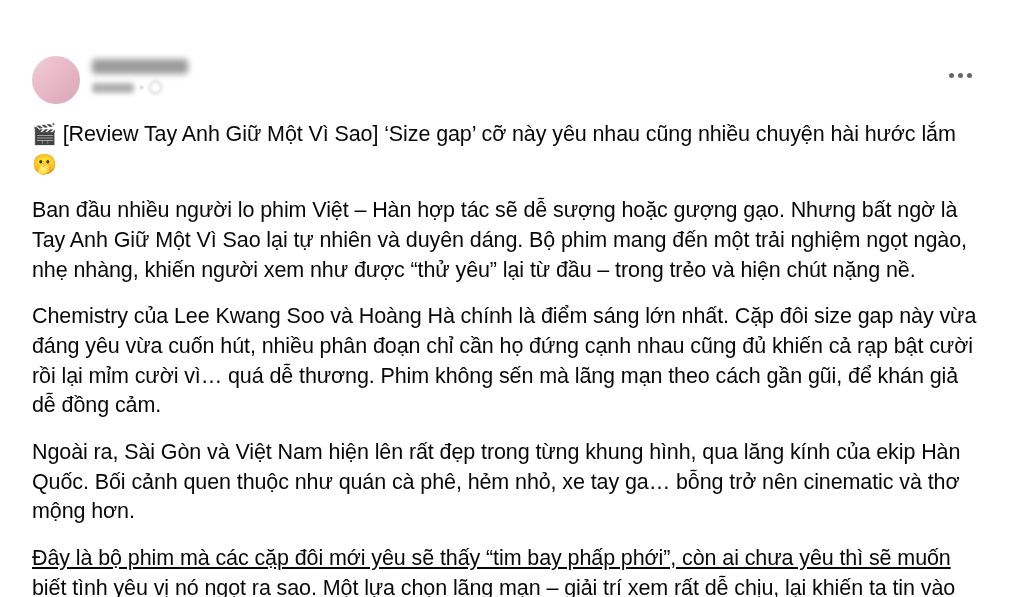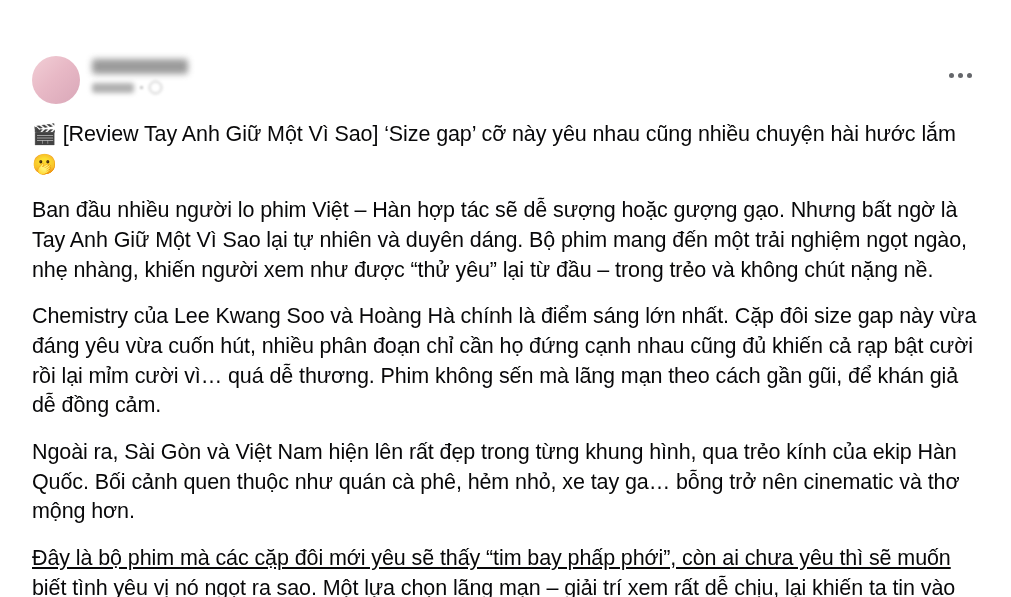--- a/index.html
+++ b/index.html
@@ -147,19 +147,19 @@
       <span></span>
     </div>
   </div>
 
   <div class="post-body">
     <p>
       <span class="emoji">🎬</span>
       <span>[Review Tay Anh Giữ Một Vì Sao] ‘Size gap’ cỡ này yêu nhau cũng nhiều chuyện hài hước lắm</span>
       <span class="emoji">🫢</span>
     </p>
-    <p>Ban đầu nhiều người lo phim Việt – Hàn hợp tác sẽ dễ sượng hoặc gượng gạo. Nhưng bất ngờ là Tay Anh Giữ Một Vì Sao lại tự nhiên và duyên dáng. Bộ phim mang đến một trải nghiệm ngọt ngào, nhẹ nhàng, khiến người xem như được “thử yêu” lại từ đầu – trong trẻo và không chút nặng nề.</p>
+    <p>Ban đầu nhiều người lo phim Việt – Hàn hợp tác sẽ dễ sượng hoặc gượng gạo. Nhưng bất ngờ là Tay Anh Giữ Một Vì Sao lại tự nhiên và duyên dáng. Bộ phim mang đến một trải nghiệm ngọt ngào, nhẹ nhàng, khiến người xem như được “thử yêu” lại từ đầu – trong trẻo và hiện chút nặng nề.</p>
     <p>Chemistry của Lee Kwang Soo và Hoàng Hà chính là điểm sáng lớn nhất. Cặp đôi size gap này vừa đáng yêu vừa cuốn hút, nhiều phân đoạn chỉ cần họ đứng cạnh nhau cũng đủ khiến cả rạp bật cười rồi lại mỉm cười vì… quá dễ thương. Phim không sến mà lãng mạn theo cách gần gũi, để khán giả dễ đồng cảm.</p>
-    <p>Ngoài ra, Sài Gòn và Việt Nam hiện lên rất đẹp trong từng khung hình, qua trẻo kính của ekip Hàn Quốc. Bối cảnh quen thuộc như quán cà phê, hẻm nhỏ, xe tay ga… bỗng trở nên cinematic và thơ mộng hơn.</p>
+    <p>Ngoài ra, Sài Gòn và Việt Nam hiện lên rất đẹp trong từng khung hình, qua lăng kính của ekip Hàn Quốc. Bối cảnh quen thuộc như quán cà phê, hẻm nhỏ, xe tay ga… bỗng trở nên cinematic và thơ mộng hơn.</p>
     <p>Đây là bộ phim mà các cặp đôi mới yêu sẽ thấy “tim bay phấp phới”, còn ai chưa yêu thì sẽ muốn biết tình yêu vị nó ngọt ra sao. Một lựa chọn lãng mạn – giải trí xem rất dễ chịu, lại khiến ta tin vào tình yêu thêm một lần nữa.</p>
   </div>
 
 </div>
 
 </body></html>

